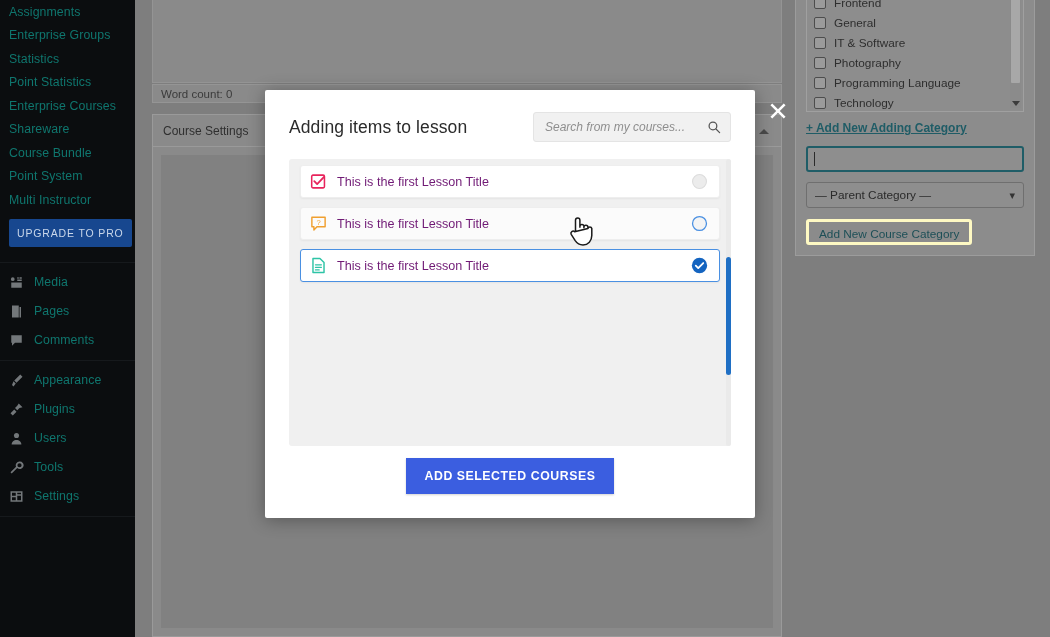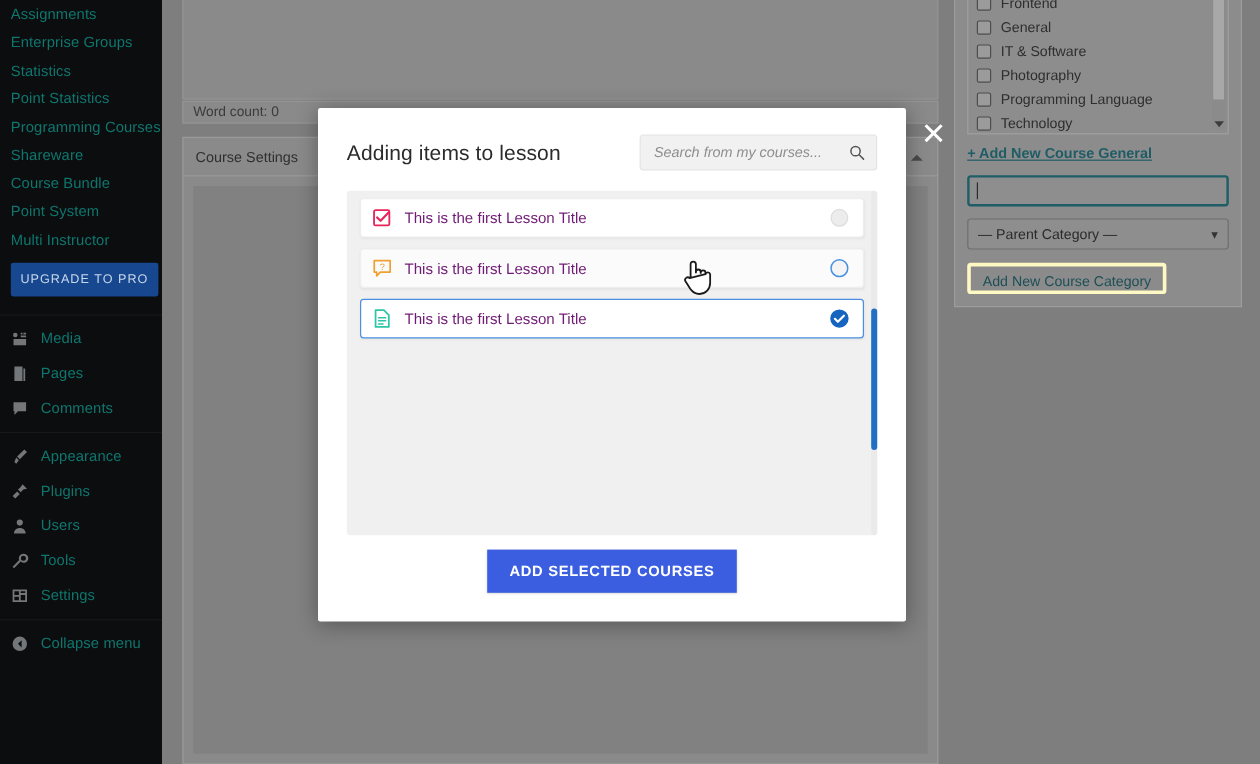--- a/index.html
+++ b/index.html
@@ -242,21 +242,21 @@
         <div class="wp-menu-item plain">
           <span>Enterprise Groups</span>
         </div>
         <div class="wp-menu-item plain">
           <span>Statistics</span>
         </div>
         <div class="wp-menu-item plain">
           <span>Point Statistics</span>
         </div>
         <div class="wp-menu-item plain">
-          <span>Programming Courses</span>
+          <span>Enterprise Courses</span>
         </div>
         <div class="wp-menu-item plain">
           <span>Shareware</span>
         </div>
         <div class="wp-menu-item plain">
           <span>Course Bundle</span>
         </div>
         <div class="wp-menu-item plain">
           <span>Point System</span>
         </div>
@@ -335,29 +335,20 @@
         <span class="ico">
           <svg viewBox="0 0 20 20" fill="currentColor">
               <path d="M2 3h16v14H2zm2 2v4h5V5zm7 0v2h5V5zm0 4v6h5V9zm-7 2v4h5v-4z"></path>
             </svg>
         </span>
         <span>Settings</span>
       </div>
 
       <div class="wp-divider"></div>
 
-      <div class="wp-menu-item icon-row">
-        <span class="ico">
-          <svg viewBox="0 0 20 20" fill="currentColor">
-              <circle cx="10" cy="10" r="8"></circle>
-              <path d="M12 6l-4 4 4 4z" fill="#0b0d0f"></path>
-            </svg>
-        </span>
-        <span>Collapse menu</span>
-      </div>
     </div>
 
     <div class="wp-content">
       <div class="editor-box"></div>
       <div class="wordcount-bar">Word count: 0</div>
 
       <div class="settings-panel">
         <div class="settings-head">
           <span class="settings-head-title">Course Settings</span>
           <span class="panel-toggle">
@@ -392,21 +383,21 @@
           <div class="cat-row">
             <span class="cat-box"></span>
             <span class="cat-label">Technology</span>
           </div>
           <div class="cat-scroll">
             <div class="thumb"></div>
             <div class="dn"></div>
           </div>
         </div>
 
-        <a class="add-cat-link" href="#">+ Add New Course General</a>
+        <a class="add-cat-link" href="#">+ Add New Adding Category</a>
 
         <div class="newcat-input">
           <span class="caret-bar"></span>
         </div>
 
         <div class="parent-select">
           <span>— Parent Category —</span>
           <span class="chev">▾</span>
         </div>
 

